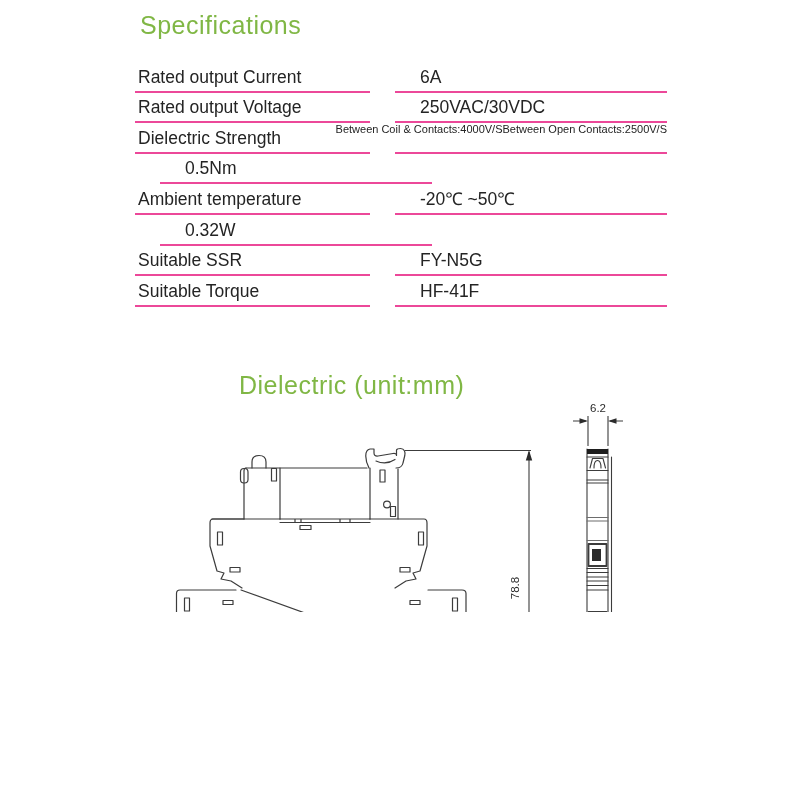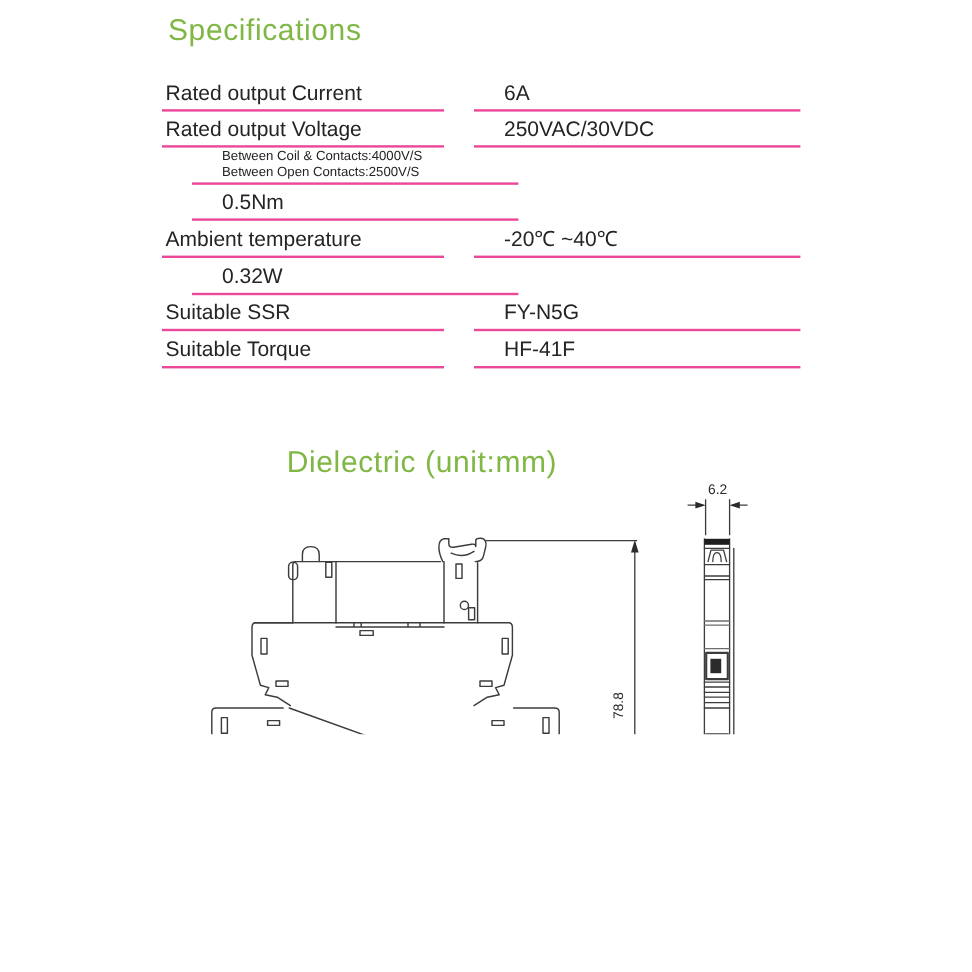--- a/index.html
+++ b/index.html
@@ -14,21 +14,21 @@
   #dim-title{left:239px;top:371px;}
   .spec-table{position:absolute;left:135px;top:62px;width:532px;}
   .spec-row{display:flex;height:30.6px;}
   .cell{
     border-bottom:2px solid #ec4899;display:flex;align-items:flex-end;
     font-size:17.5px;color:#242424;box-sizing:border-box;
   }
   .cell.label{width:235px;padding:0 0 3px 3px;white-space:nowrap;}
   .colgap{width:25px;}
   .cell.value{width:272px;padding:0 0 3px 25px;white-space:nowrap;}
-  .cell.value.small{flex-direction:column;align-items:flex-start;justify-content:flex-end;
+  .cell.value.small{flex-direction:row;align-items:flex-start;justify-content:flex-end;
     font-size:11px;line-height:1.2;padding-bottom:1px;}
   .cell.value sup{font-size:11px;line-height:0;position:relative;top:-4px;}
   svg.drawing{position:absolute;left:0;top:0;}
   svg text{font-family:"Liberation Sans", sans-serif;}
 </style>
 </head>
 <body>
 
 <div class="canvas">
 
@@ -39,34 +39,35 @@
       <div class="cell label">Rated output Current</div>
       <div class="colgap"></div>
       <div class="cell value">6A</div>
     </div>
     <div class="spec-row">
       <div class="cell label">Rated output Voltage</div>
       <div class="colgap"></div>
       <div class="cell value">250VAC/30VDC</div>
     </div>
     <div class="spec-row">
+      <div class="cell label">Dielectric Strength</div>
       <div class="colgap"></div>
       <div class="cell value small">
         <div>Between Coil &amp; Contacts:4000V/S</div>
         <div>Between Open Contacts:2500V/S</div>
       </div>
     </div>
     <div class="spec-row">
       <div class="colgap"></div>
       <div class="cell value">0.5Nm</div>
     </div>
     <div class="spec-row">
       <div class="cell label">Ambient temperature</div>
       <div class="colgap"></div>
-      <div class="cell value">-20℃ ~40℃</div>
+      <div class="cell value">-20℃ ~50℃</div>
     </div>
     <div class="spec-row">
       <div class="colgap"></div>
       <div class="cell value">0.32W</div>
     </div>
     <div class="spec-row">
       <div class="cell label">Suitable SSR</div>
       <div class="colgap"></div>
       <div class="cell value">FY-N5G</div>
     </div>

